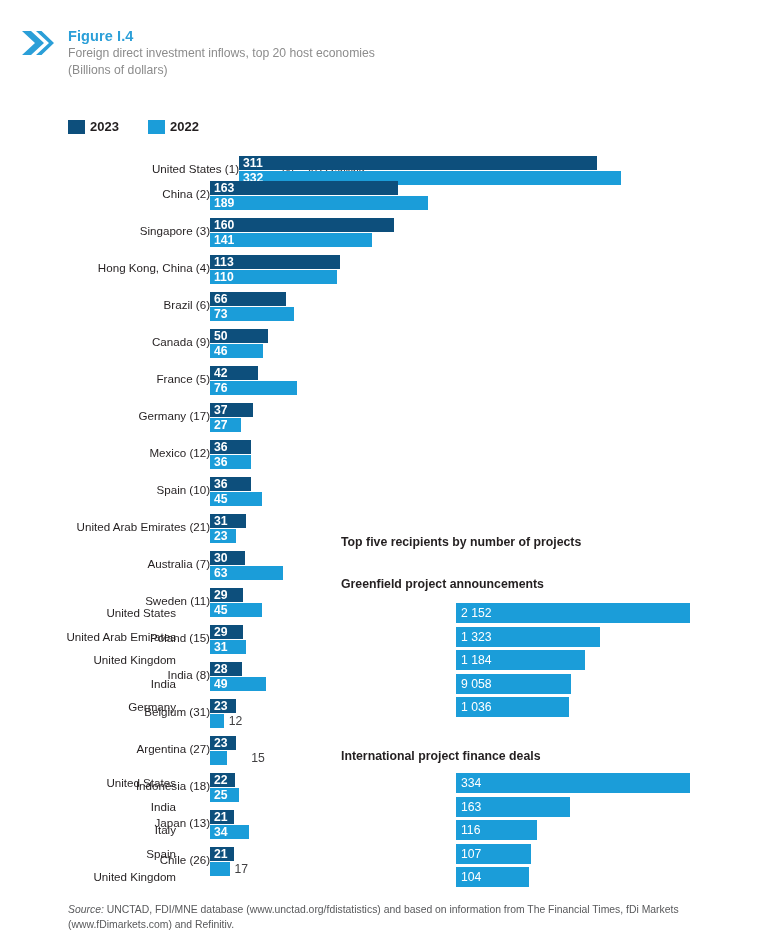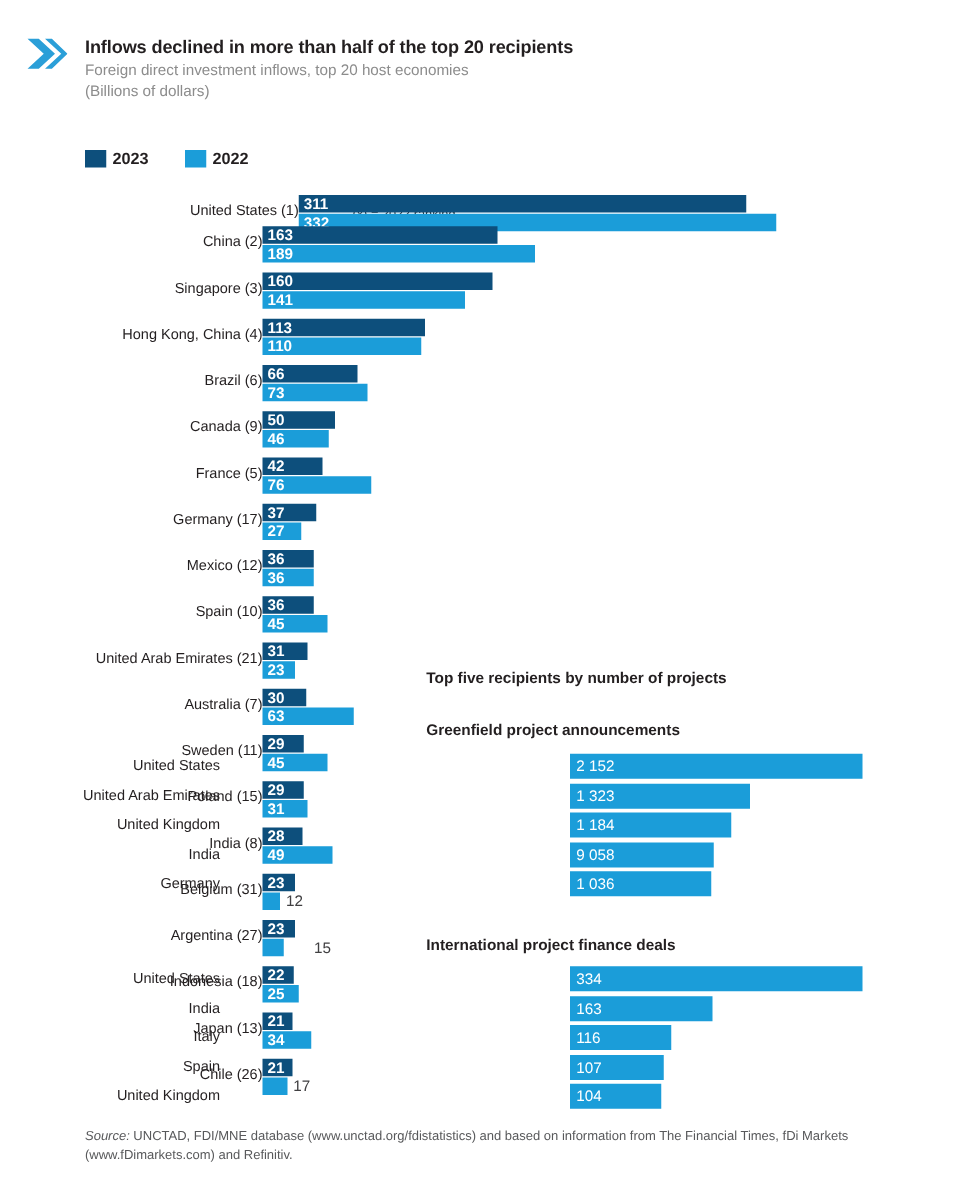--- a/index.html
+++ b/index.html
@@ -205,21 +205,21 @@
 <div id="figure-header">
 
   <div id="chevron-icon">
     <svg width="34" height="30" viewBox="0 0 34 30" aria-hidden="true">
       <path d="M2 3 L15 15 L2 27 L11 27 L24 15 L11 3 Z" fill="#2b9fd8"></path>
       <path d="M16 3 L29 15 L16 27 L21.5 27 L34 15 L21.5 3 Z" fill="#2b9fd8"></path>
     </svg>
   </div>
 
   <div id="header-text">
-    <div class="fig-title">Inflows declined in more than half of the top 20 recipients</div>
+    <div class="fig-number">Figure I.4</div>
     <div class="fig-sub">Foreign direct investment inflows, top 20 host economies</div>
     <div class="fig-sub">(Billions of dollars)</div>
   </div>
 </div>
 
 <div id="legend">
   <div class="legend-item" style="left:0;">
     <span class="legend-swatch" style="background: rgb(13, 79, 124);"></span>
     <span class="legend-label">2023</span>
   </div>

